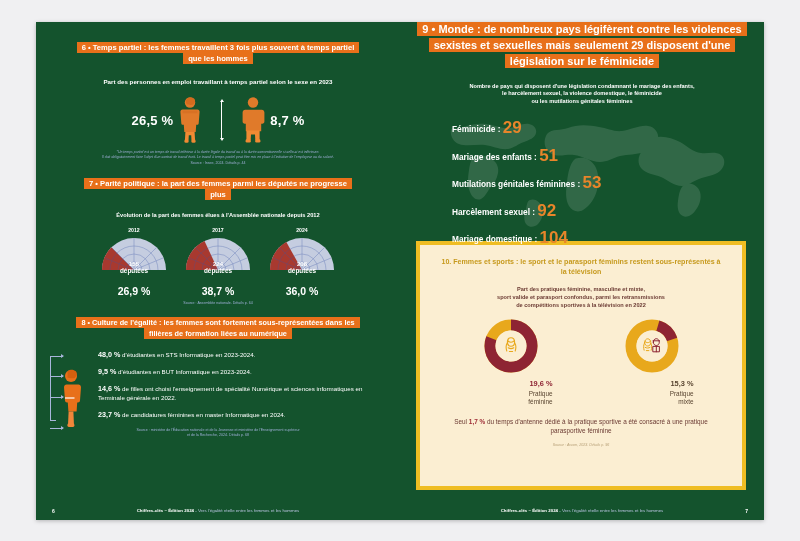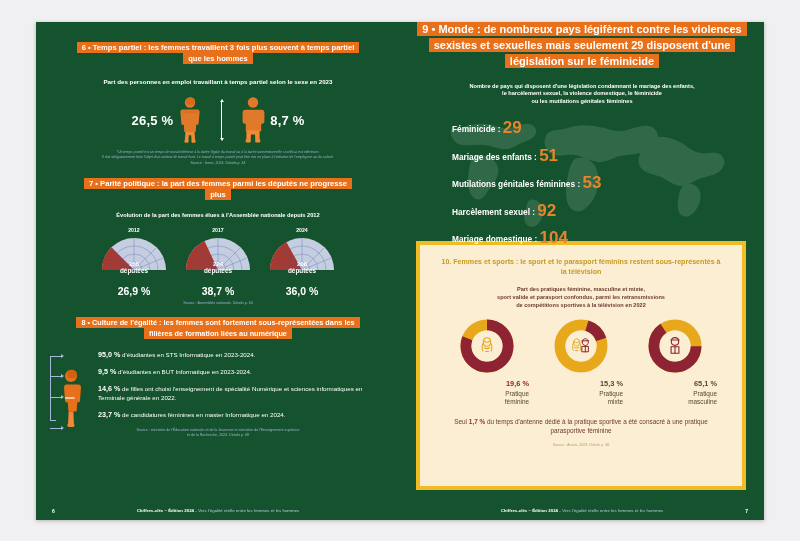--- a/index.html
+++ b/index.html
@@ -258,21 +258,21 @@
               <path d="M12 1.8c4.6 0 6.4 2.4 5.7 5.2-.6 2.4-1.3 1.2-1.8 3-2.3.6-5.7.5-7.6-.7C9.4 7.6 6.7 1.8 12 1.8z" fill="#d4600f"></path>
               <path d="M4.6 16.5h14.8c1.5 0 2.6 1.2 2.6 2.7l-1 13.4c-.1 1.2-.9 1.9-2 1.9h-.8l-.6 9H9.4l-.6-9H8c-1.1 0-1.9-.7-2-1.9l-1-13.4c0-1.5 1.1-2.7 2.6-2.7z" fill="#e8701a"></path>
               <path d="M9.6 43.5h4.8l.6 14h-6z" fill="#f2863a"></path>
               <rect x="8.4" y="55.5" width="7" height="3.4" rx="1.4" fill="#f2863a"></rect>
               <path d="M6 29h9.5v2H6z" fill="#fff" opacity=".6"></path>
             </svg>
           </div>
         </div>
 
         <div class="s8-list">
-          <div class="s8-item"><b>95,0 %</b><span> d'étudiantes en STS Informatique en 2023-2024.</span></div>
+          <div class="s8-item"><b>48,0 %</b><span> d'étudiantes en STS Informatique en 2023-2024.</span></div>
           <div class="s8-item"><b>9,5 %</b><span> d'étudiantes en BUT Informatique en 2023-2024.</span></div>
           <div class="s8-item"><b>14,6 %</b><span> de filles ont choisi l'enseignement de spécialité Numérique et sciences informatiques en Terminale générale en 2022.</span></div>
           <div class="s8-item"><b>23,7 %</b><span> de candidatures féminines en master Informatique en 2024.</span></div>
         </div>
       </div>
 
       <div class="source s8-source">Source : ministère de l'Éducation nationale et de la Jeunesse et ministère de l'Enseignement supérieur</div>
       <div class="source">et de la Recherche, 2024. Détails p. 68</div>
     </div>
 
@@ -365,40 +365,20 @@
                 </g>
               </svg>
             </div>
             <div class="donut-pct" style="color:#5a4632">15,3 %</div>
             <div class="donut-lab">
               <div>Pratique</div>
               <div>mixte</div>
             </div>
           </div>
 
-          <div class="donut-col">
-            <div class="donut-wrap">
-              <svg width="56" height="56" viewBox="0 0 56 56">
-                <circle cx="28" cy="28" r="21" fill="none" stroke="#e8a81c" stroke-width="11"></circle>
-                <circle cx="28" cy="28" r="21" fill="none" stroke="#8e2433" stroke-width="11" stroke-dasharray="85.9 46" stroke-dashoffset="-33" transform="rotate(-90 28 28)"></circle>
-                <circle cx="28" cy="28" r="15.5" fill="#fbeed2"></circle>
-                <g stroke="#8e2433" stroke-width="1.1" fill="none" stroke-linecap="round">
-                  <path d="M24.3 23.6c0-2.4 1.6-4 3.7-4s3.7 1.6 3.7 4c0 2.2-1.6 3.8-3.7 3.8s-3.7-1.6-3.7-3.8z"></path>
-                  <path d="M23.9 22h8.2"></path>
-                  <path d="M24.1 28.8h7.8v6.4h-7.8z"></path>
-                  <path d="M28 28.8v6.4"></path>
-                </g>
-              </svg>
-            </div>
-            <div class="donut-pct" style="color:#5a4632">65,1 %</div>
-            <div class="donut-lab">
-              <div>Pratique</div>
-              <div>masculine</div>
-            </div>
-          </div>
         </div>
 
         <div class="s10-note"><span>Seul </span><b>1,7 %</b><span> du temps d'antenne dédié à la pratique sportive a été consacré à une pratique parasportive féminine</span></div>
         <div class="s10-source">Source : Arcom, 2023. Détails p. 96</div>
       </div>
     </div>
 
     <div class="footer">
       <span style="position:absolute;right:16px;" class="pnum">7</span>
       <span style="display:block;text-align:center;">

